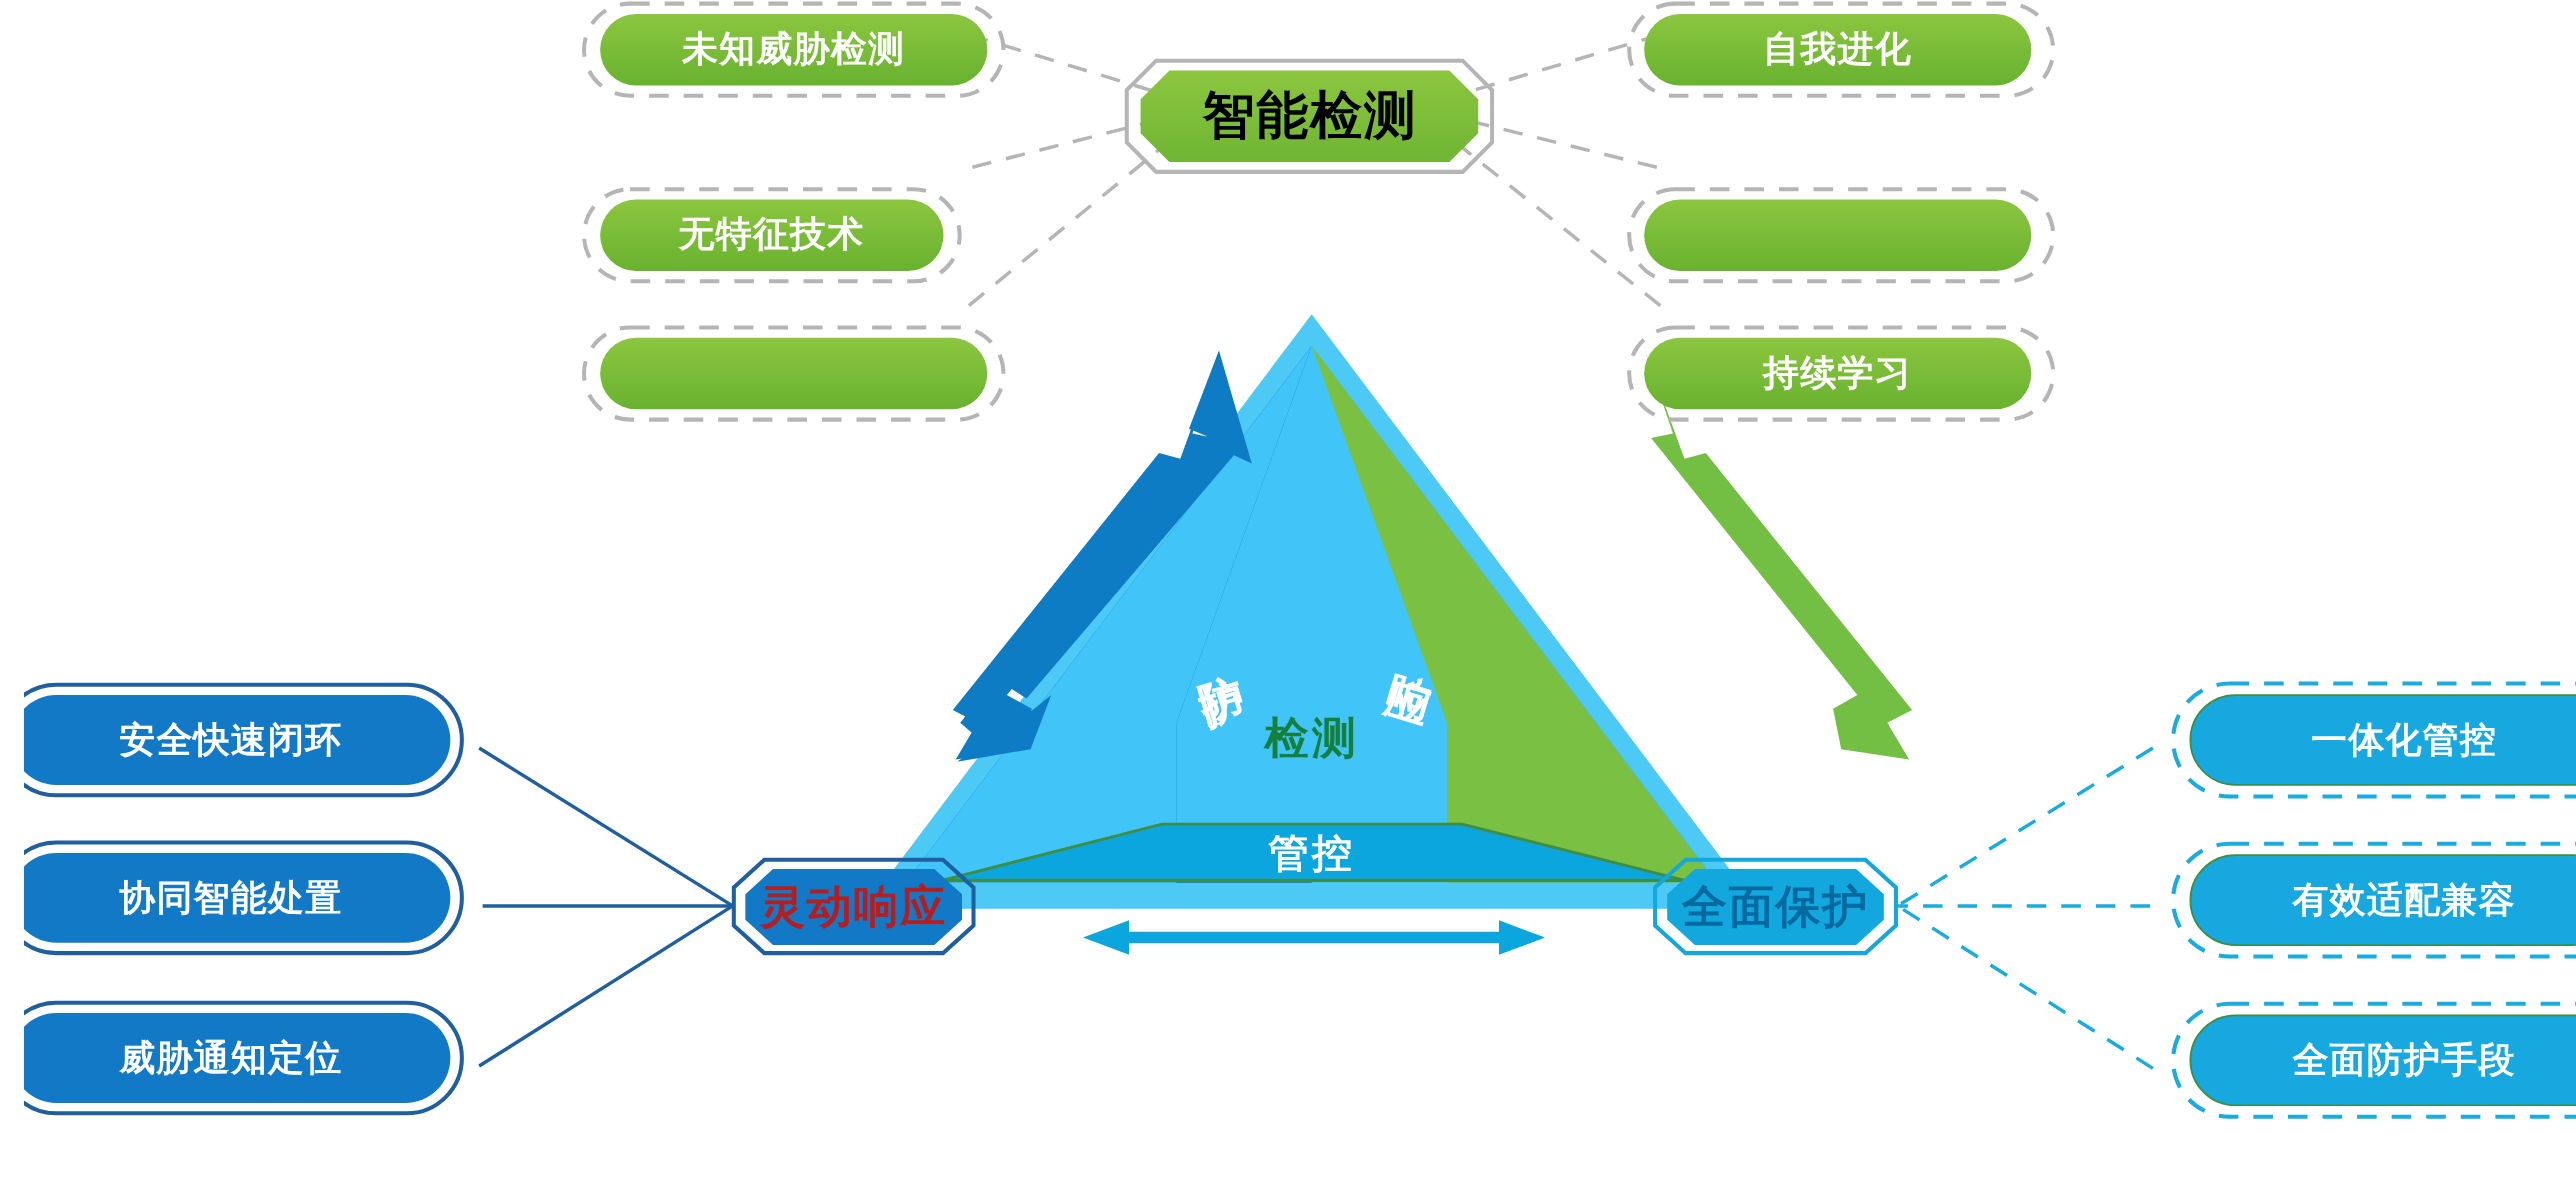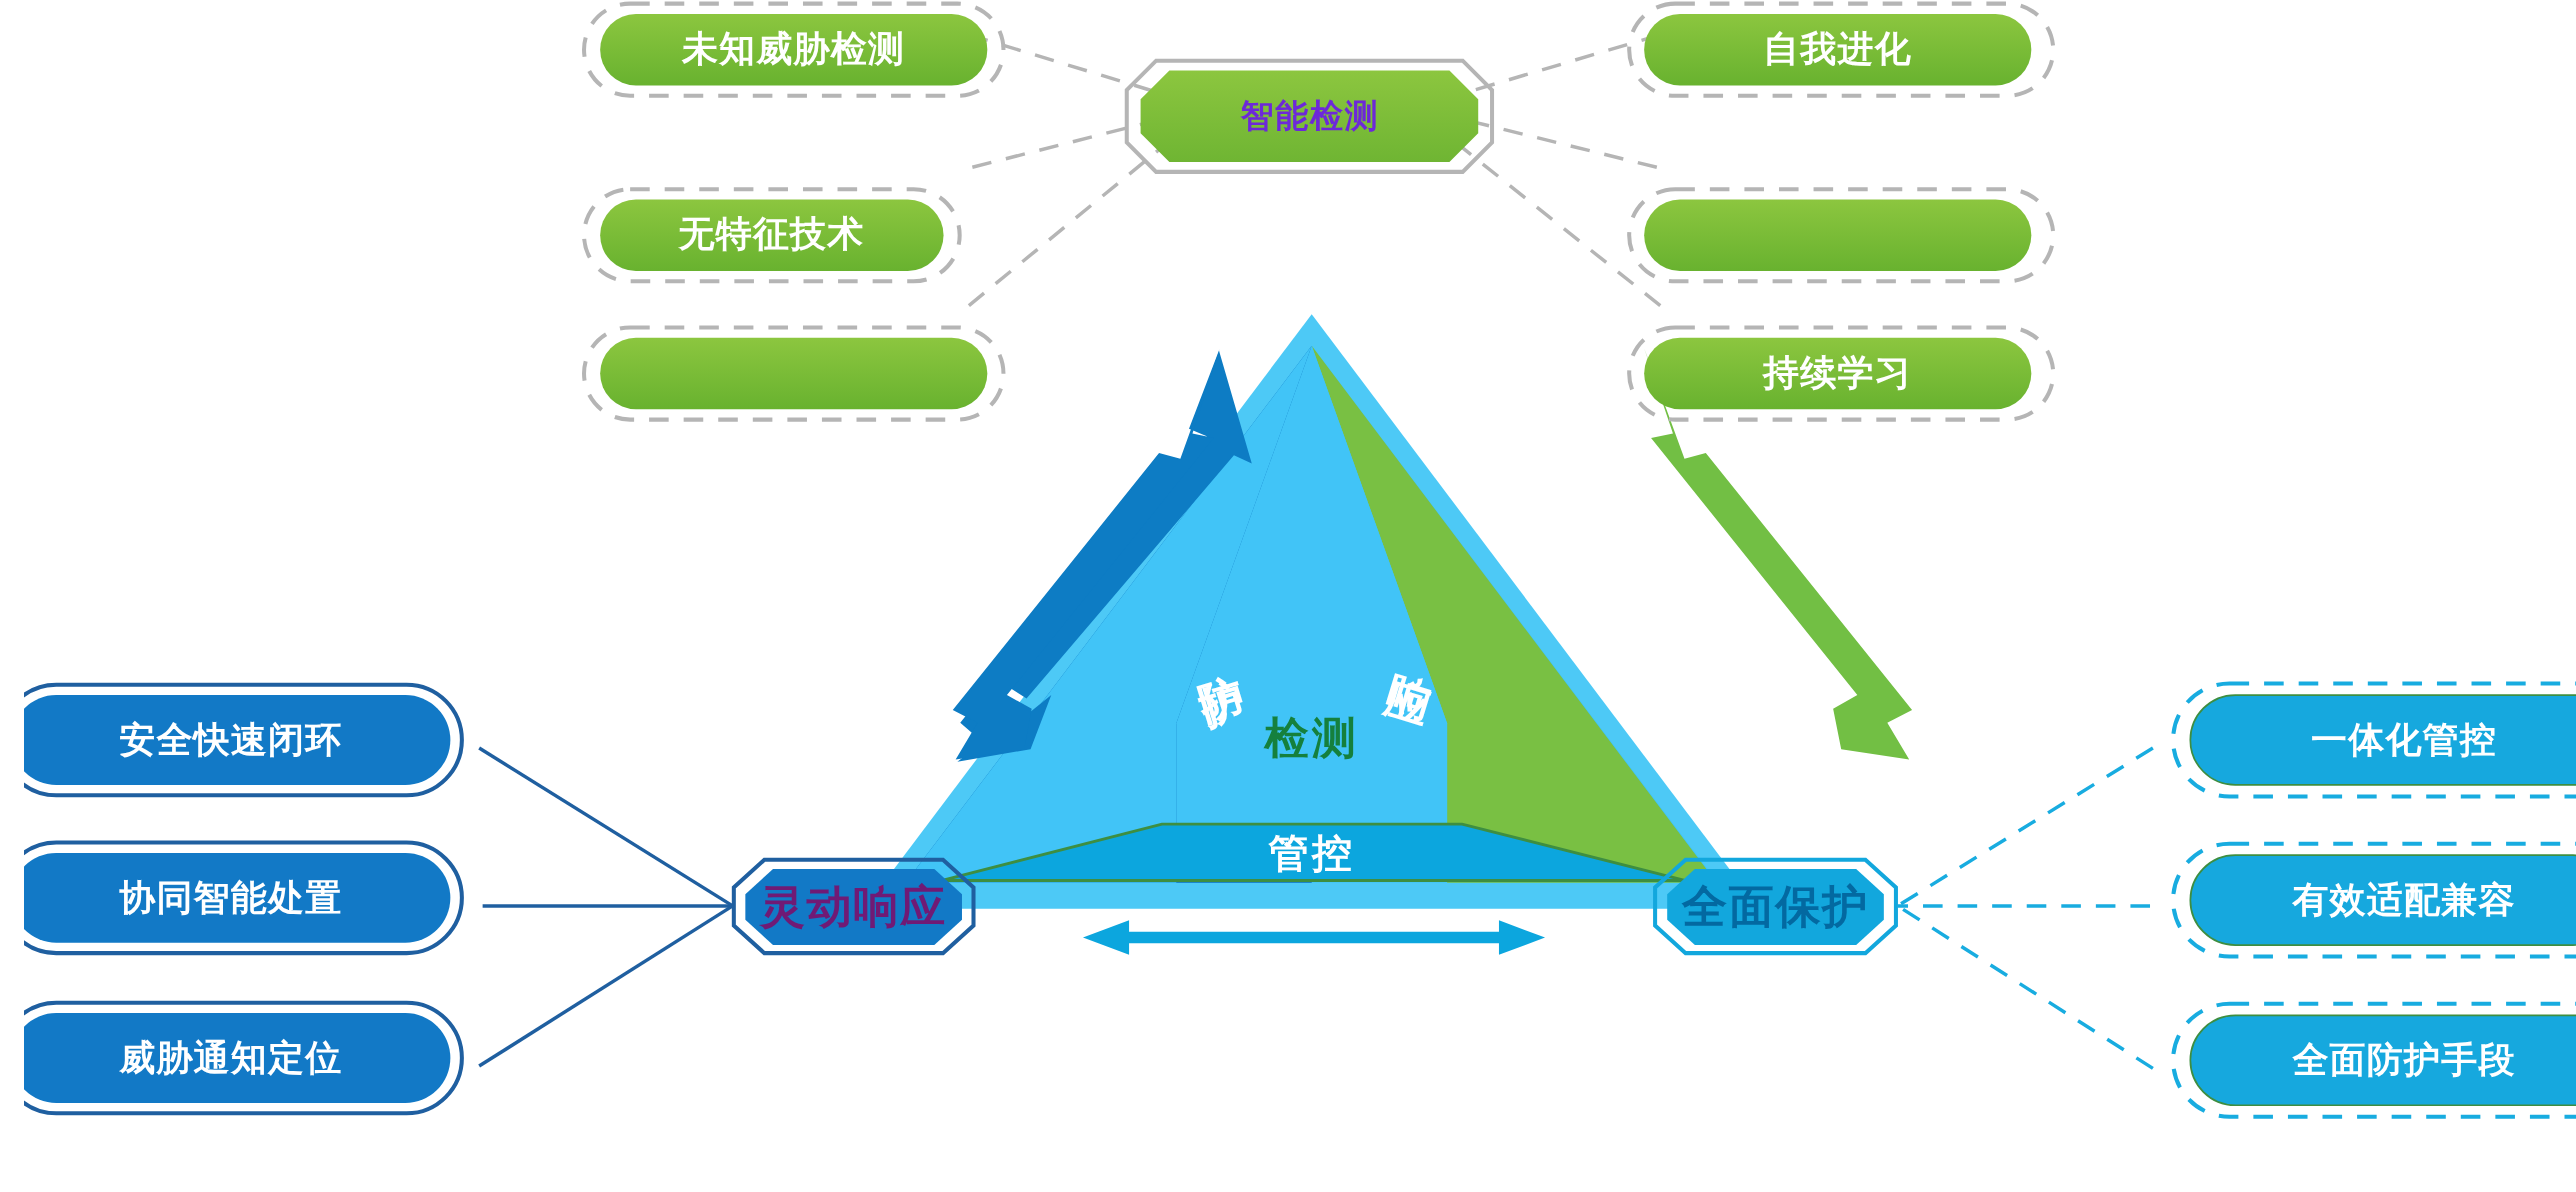--- a/index.html
+++ b/index.html
@@ -12,22 +12,22 @@
 
   
   .lbl{
     position:absolute;display:flex;align-items:center;justify-content:center;
     font-weight:bold;white-space:nowrap;letter-spacing:1.2px;
     pointer-events:auto;
   }
   .lbl-green-pill{color:#ffffff;font-size:36px;}
   .lbl-blue-pill{color:#ffffff;font-size:36px;}
   .lbl-cyan-pill{color:#ffffff;font-size:36px;}
-  .lbl-node-green{color:#6d28d9;font-size:33px;letter-spacing:1.7px;}
-  .lbl-node-blue{color:#701a75;font-size:45px;letter-spacing:1.7px;}
+  .lbl-node-green{color:#000000;font-size:52px;letter-spacing:1.7px;}
+  .lbl-node-blue{color:#b91c1c;font-size:45px;letter-spacing:1.7px;}
   .lbl-node-cyan{color:#0369a1;font-size:45px;letter-spacing:1.7px;}
   .lbl-face{color:#ffffff;font-size:44px;font-weight:bold;letter-spacing:3.5px;}
   .lbl-inner{color:#15803d;font-size:44px;font-weight:bold;letter-spacing:3.5px;}
   .lbl-base{color:#ffffff;font-size:40px;font-weight:bold;letter-spacing:3.5px;}
   .vert{writing-mode:vertical-rl;text-orientation:upright;}
 </style>
 </head>
 <body>
 
 <div id="stage">

